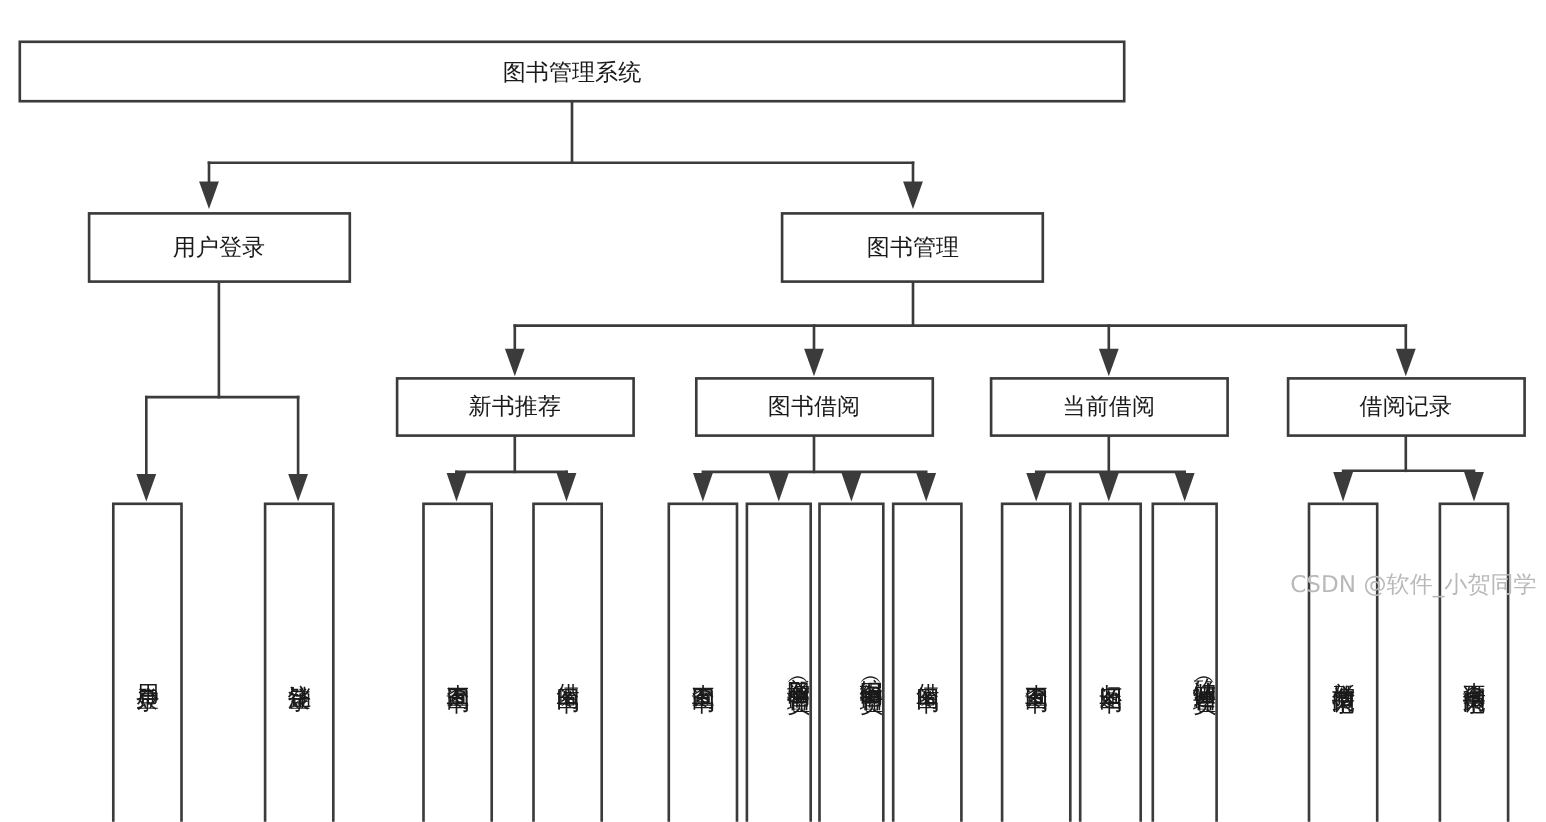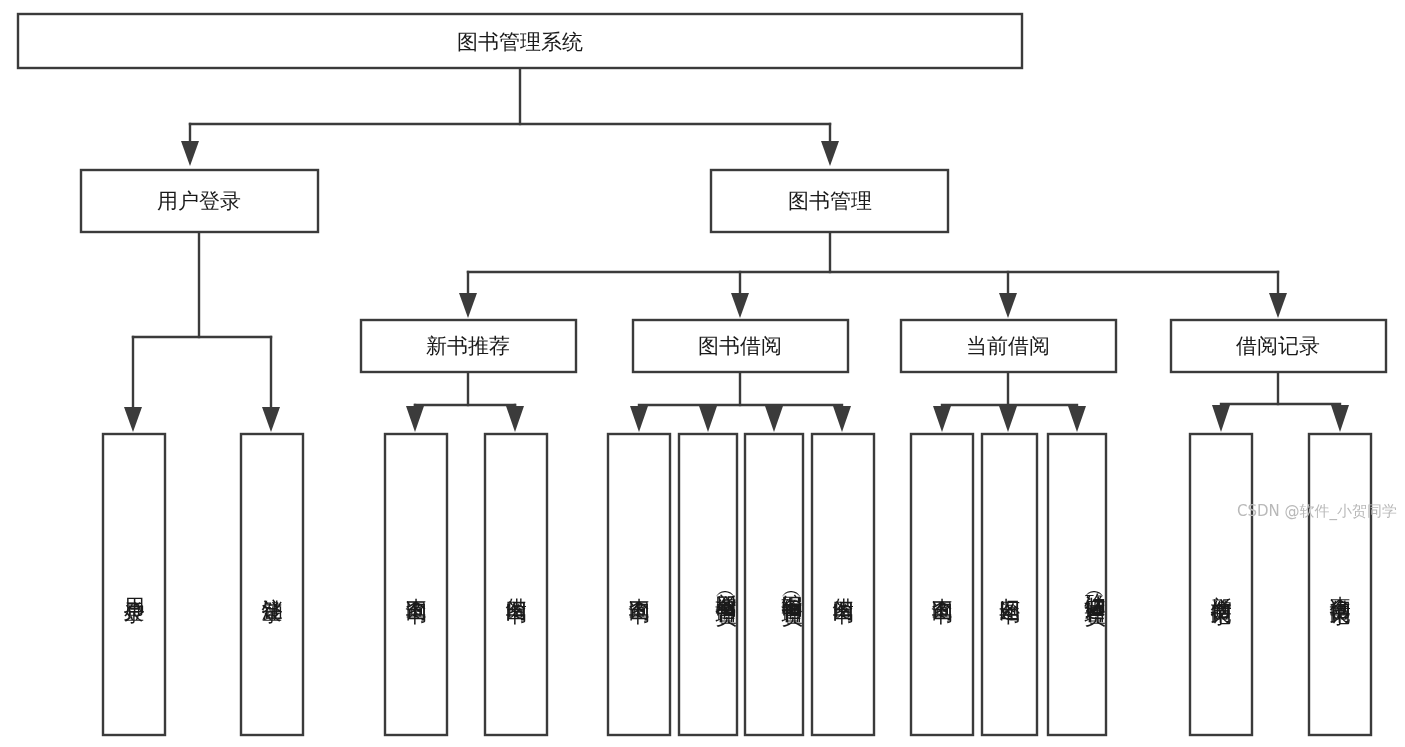--- a/index.html
+++ b/index.html
@@ -10,20 +10,21 @@
   body {
     width: 1405px;
     height: 747px;
     font-family: "DejaVu Sans", "Liberation Sans", sans-serif;
     overflow: hidden;
   }
   #diagram-root {
     position: relative;
     width: 1405px;
     height: 525px;
+    margin-top: 24px;
   }
   svg#flow-svg {
     position: absolute;
     left: 0; top: 0;
     width: 1405px;
     height: 747px;
   }
   .node-box {
     fill: #ffffff;
     stroke: #3b3b3b;
@@ -61,21 +62,21 @@
     justify-content: center;
     text-align: center;
     pointer-events: none;
     white-space: nowrap;
   }
   .watermark {
     position: absolute;
     right: 8px;
     bottom: 4px;
     font-family: "DejaVu Sans", "Liberation Sans", sans-serif;
-    font-size: 15px;
+    font-size: 21px;
     color: #b9b9b9;
     white-space: nowrap;
   }
 </style>
 </head>
 <body>
 
 <div id="diagram-root">
 
   <svg id="flow-svg" viewBox="0 0 1405 747">

